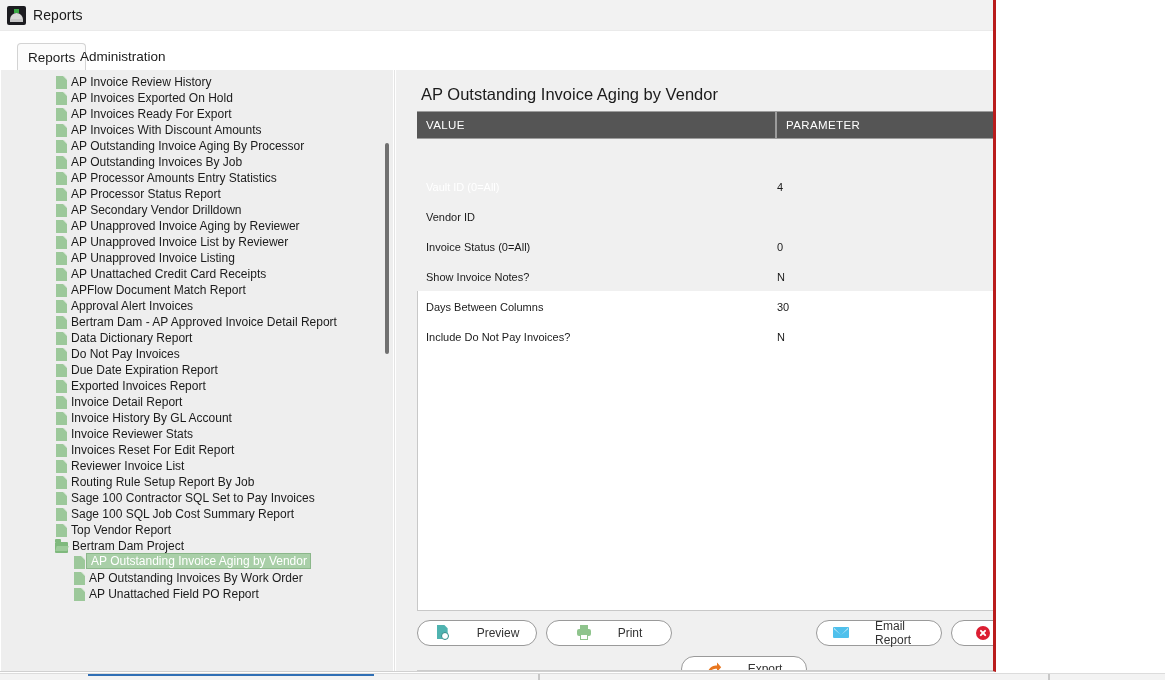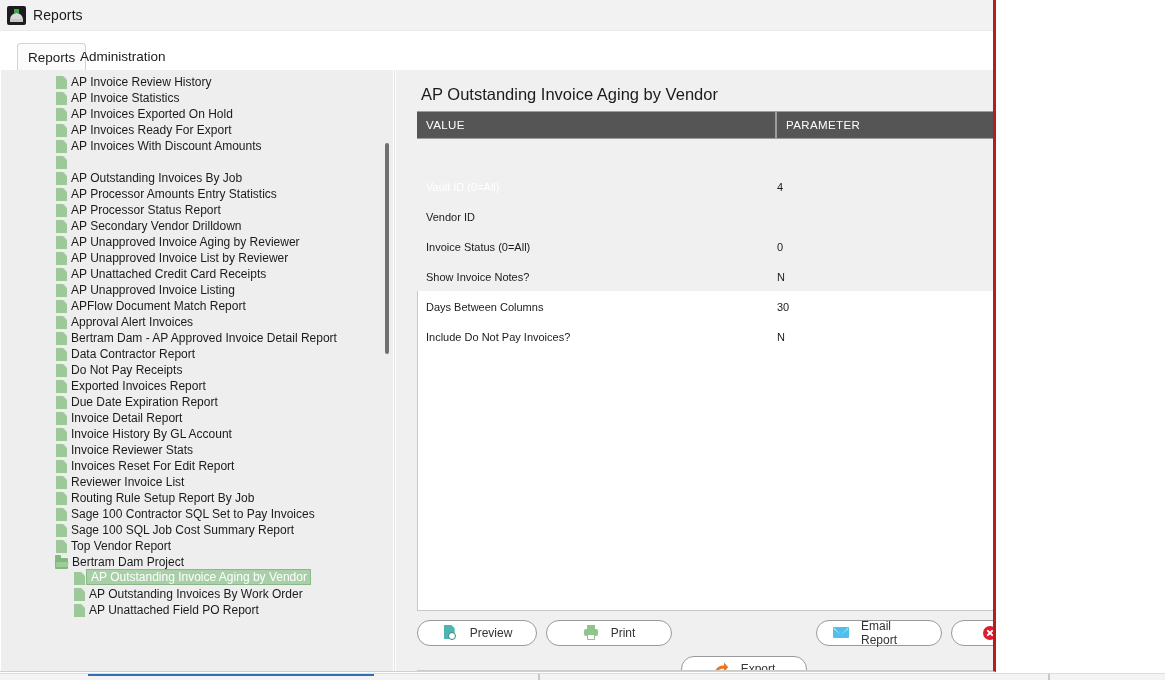--- a/index.html
+++ b/index.html
@@ -222,21 +222,21 @@
   #actions {
     position:absolute; left:21px; top:550px;
     display:flex; gap:9px;
   }
   .abtn {
     height:26px;
     background:#ffffff;
     border:1px solid #9a9a9a;
     border-radius:13px;
     display:flex; align-items:center; justify-content:center;
-    gap:12px;
+    gap:26px;
     font-size:12px; color:#333333;
     padding: 0 16px;
   }
   #btn-preview { width:120px; }
   #btn-print   { width:126px;text-align:right; }
   #btn-export  { width:126px;margin-top:36px; }
   #btn-email   { width:126px; }
   #btn-close-r { width:120px; }
   .abtn .ic { width:16px; height:16px; flex:none; position:relative; }
 
@@ -341,36 +341,33 @@
   <div id="content">
 
     <div id="left-pane">
       <div id="tree">
           <div class="node level0">
             <span class="ic-doc"></span>
             <span class="lbl">AP Invoice Review History</span>
           </div>
           <div class="node level0">
             <span class="ic-doc"></span>
-            <span class="lbl">AP Invoice Statistics</span>
-          </div>
-          <div class="node level0">
-            <span class="ic-doc"></span>
             <span class="lbl">AP Invoices Exported On Hold</span>
           </div>
           <div class="node level0">
             <span class="ic-doc"></span>
             <span class="lbl">AP Invoices Ready For Export</span>
           </div>
           <div class="node level0">
             <span class="ic-doc"></span>
             <span class="lbl">AP Invoices With Discount Amounts</span>
           </div>
           <div class="node level0">
             <span class="ic-doc"></span>
+            <span class="lbl">AP Outstanding Invoice Aging By Processor</span>
           </div>
           <div class="node level0">
             <span class="ic-doc"></span>
             <span class="lbl">AP Outstanding Invoices By Job</span>
           </div>
           <div class="node level0">
             <span class="ic-doc"></span>
             <span class="lbl">AP Processor Amounts Entry Statistics</span>
           </div>
           <div class="node level0">
@@ -384,53 +381,53 @@
           <div class="node level0">
             <span class="ic-doc"></span>
             <span class="lbl">AP Unapproved Invoice Aging by Reviewer</span>
           </div>
           <div class="node level0">
             <span class="ic-doc"></span>
             <span class="lbl">AP Unapproved Invoice List by Reviewer</span>
           </div>
           <div class="node level0">
             <span class="ic-doc"></span>
+            <span class="lbl">AP Unapproved Invoice Listing</span>
+          </div>
+          <div class="node level0">
+            <span class="ic-doc"></span>
             <span class="lbl">AP Unattached Credit Card Receipts</span>
           </div>
           <div class="node level0">
             <span class="ic-doc"></span>
-            <span class="lbl">AP Unapproved Invoice Listing</span>
-          </div>
-          <div class="node level0">
-            <span class="ic-doc"></span>
             <span class="lbl">APFlow Document Match Report</span>
           </div>
           <div class="node level0">
             <span class="ic-doc"></span>
             <span class="lbl">Approval Alert Invoices</span>
           </div>
           <div class="node level0">
             <span class="ic-doc"></span>
             <span class="lbl">Bertram Dam - AP Approved Invoice Detail Report</span>
           </div>
           <div class="node level0">
             <span class="ic-doc"></span>
-            <span class="lbl">Data Contractor Report</span>
-          </div>
-          <div class="node level0">
-            <span class="ic-doc"></span>
-            <span class="lbl">Do Not Pay Receipts</span>
+            <span class="lbl">Data Dictionary Report</span>
+          </div>
+          <div class="node level0">
+            <span class="ic-doc"></span>
+            <span class="lbl">Do Not Pay Invoices</span>
+          </div>
+          <div class="node level0">
+            <span class="ic-doc"></span>
+            <span class="lbl">Due Date Expiration Report</span>
           </div>
           <div class="node level0">
             <span class="ic-doc"></span>
             <span class="lbl">Exported Invoices Report</span>
-          </div>
-          <div class="node level0">
-            <span class="ic-doc"></span>
-            <span class="lbl">Due Date Expiration Report</span>
           </div>
           <div class="node level0">
             <span class="ic-doc"></span>
             <span class="lbl">Invoice Detail Report</span>
           </div>
           <div class="node level0">
             <span class="ic-doc"></span>
             <span class="lbl">Invoice History By GL Account</span>
           </div>
           <div class="node level0">

